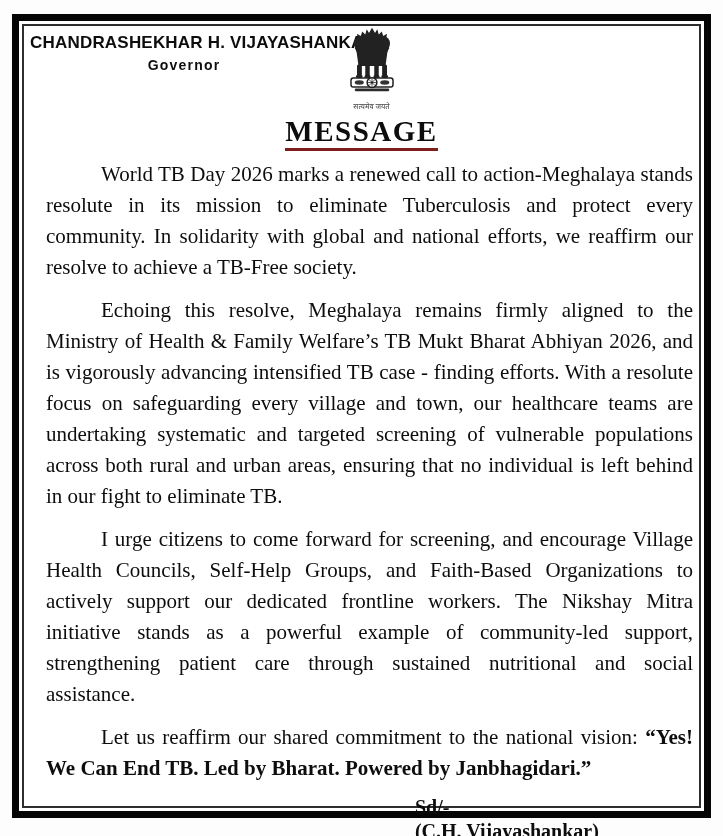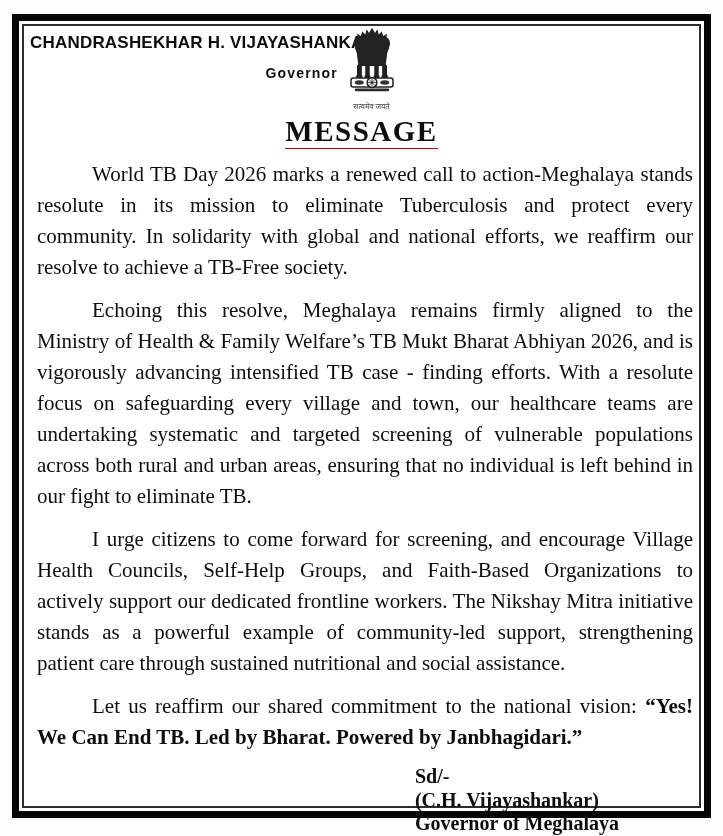--- a/index.html
+++ b/index.html
@@ -51,22 +51,21 @@
   .sender-name {
     font-size: 17px;
     font-weight: 700;
     letter-spacing: 0.2px;
     white-space: nowrap;
   }
   .sender-title {
     font-size: 14px;
     font-weight: 700;
     letter-spacing: 1.2px;
-    margin-top: 12px;
-    text-align: right;
+    margin-top: 4px;
   }
   .lh-center {
     position: absolute;
     left: 50%;
     transform: translateX(-50%);
     margin-left: 10px;
     top: 1px;
     width: 90px;
     text-align: center;
   }
@@ -97,32 +96,32 @@
   .title {
     margin: 0;
     text-align: center;
     font-size: 29px;
     font-weight: 700;
     letter-spacing: 1.5px;
     line-height: 34px;
     margin-top: 0px;
   }
   .title-text {
-    border-bottom: 1px solid #7f1d1d;
+    border-bottom: 3px solid #7f1d1d;
     padding-bottom: 1px;
   }
   
   .body-text {
     margin-top: 11px;
     font-size: 21px;
     line-height: 31px;
     text-align: justify;
   }
   .body-text p {
-    margin: 0 0 12px 7px;
+    margin: 0 0 12px 16px;
     text-indent: 55px;
   }
   .body-text p.closing strong {
     font-weight: 700;
   }
   
   .signature {
     width: fit-content;
     margin: 10px 74px 0 auto;
     font-weight: 700;

